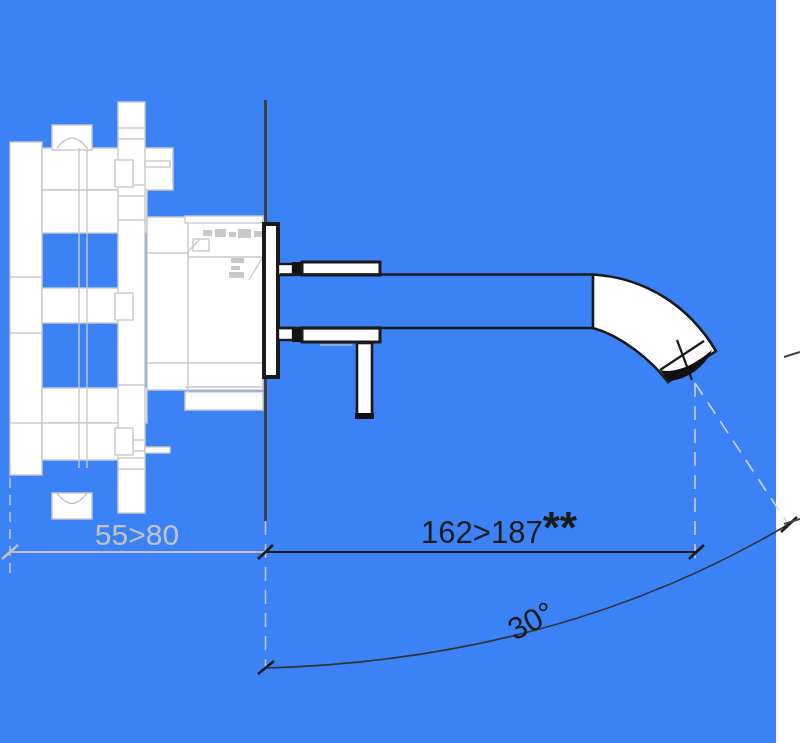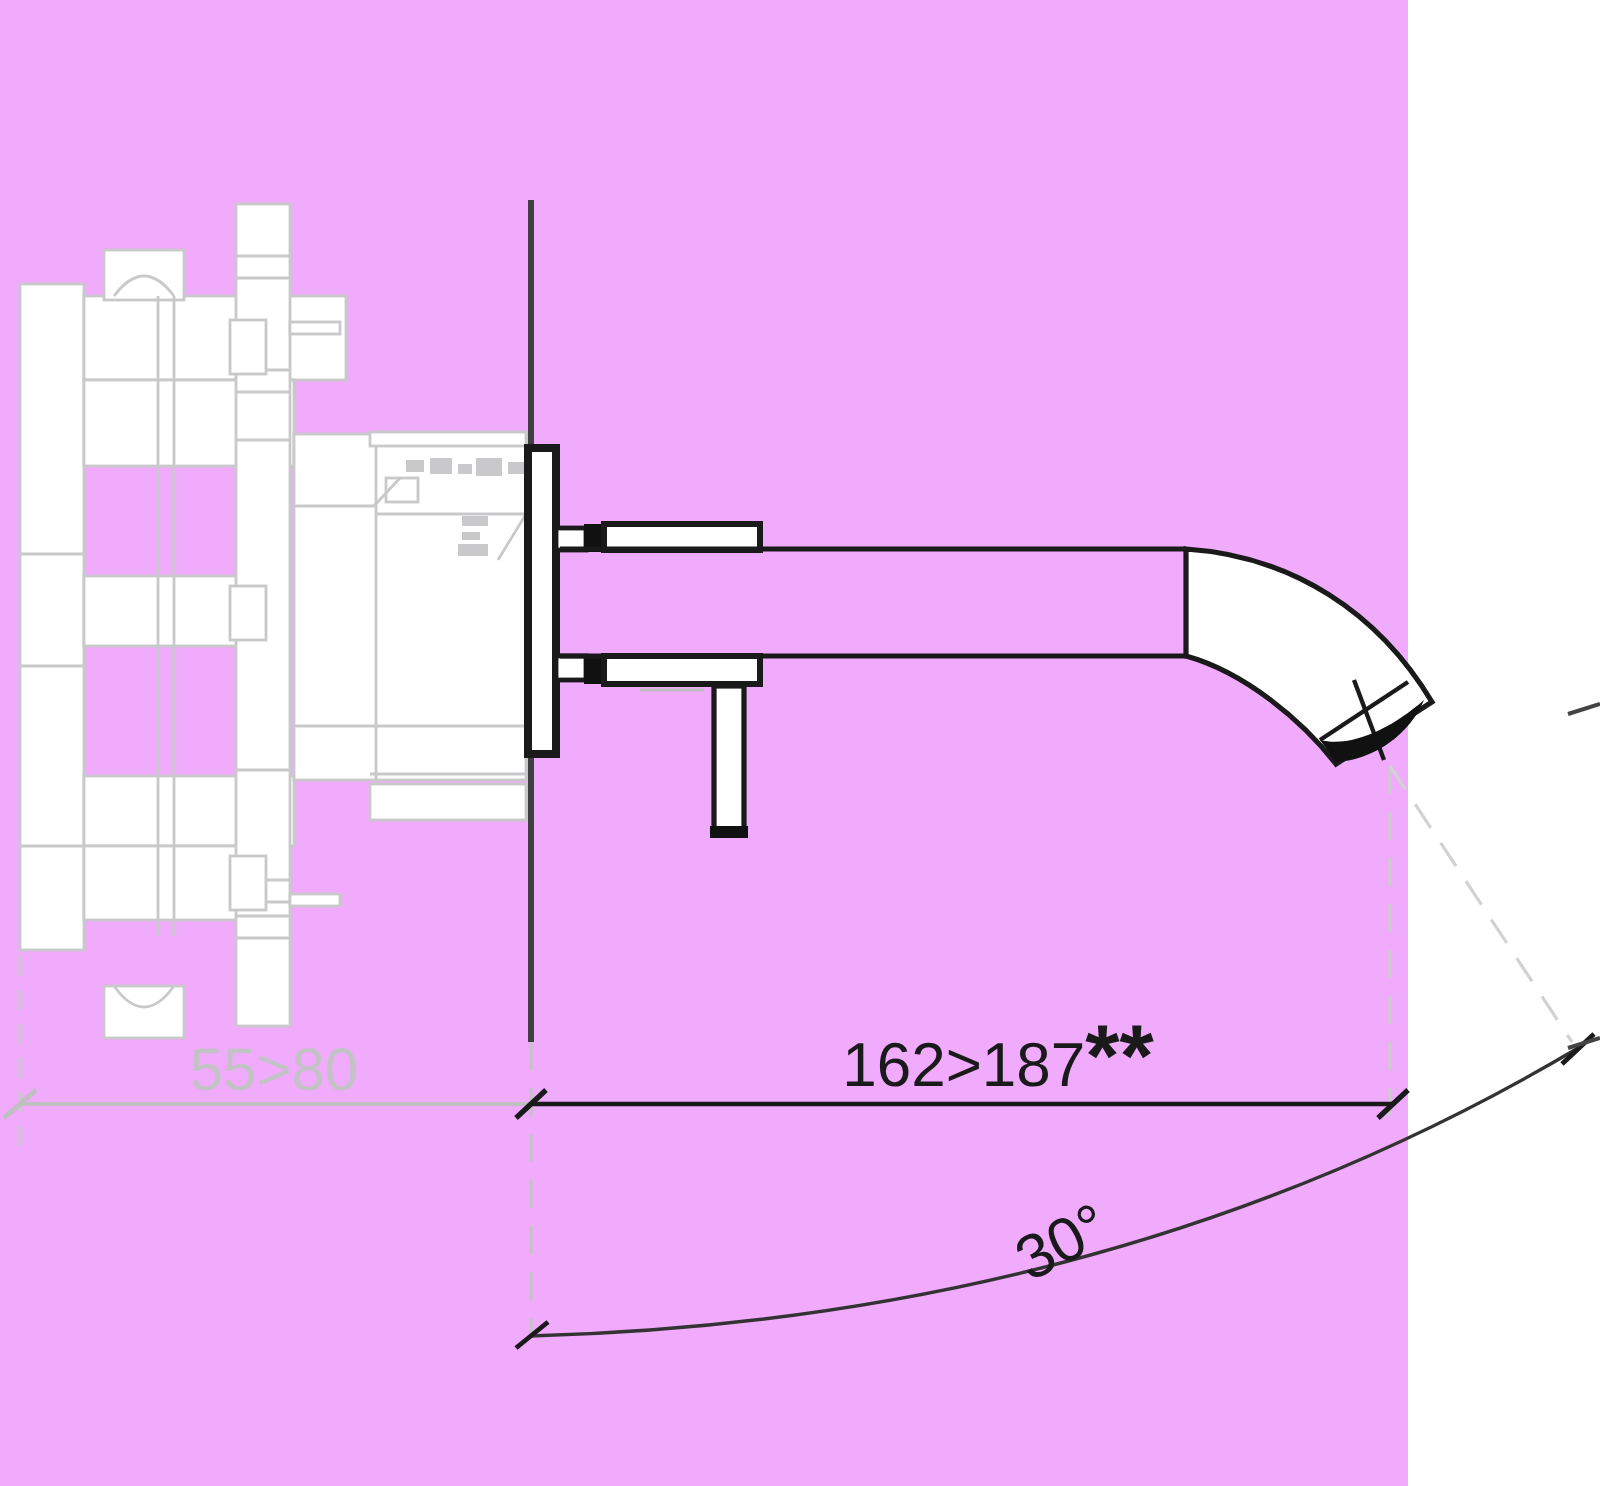--- a/index.html
+++ b/index.html
@@ -6,23 +6,23 @@
     margin: 0;
     padding: 0;
     background: #ffffff;
     width: 800px;
     height: 743px;
     overflow: hidden;
     font-family: "Liberation Sans", sans-serif;
   }
   .stage {
     position: relative;
-    width: 704px;
+    width: 776px;
     height: 743px;
-    background: #f0abfc;
+    background: #3b82f6;
   }
   svg { display: block; }
   .ghost { stroke: #c9c9cc; stroke-width: 1.4; fill: #ffffff; }
   .ghost-line { stroke: #c9c9cc; stroke-width: 1.4; fill: none; }
   .ghost-fill { fill: #c9c9cc; stroke: none; }
   .dark { stroke: #1a1a1a; fill: #ffffff; }
   .dark-line { stroke: #1a1a1a; fill: none; }
   .dark-fill { fill: #111111; stroke: none; }
   .dim-text {
     font-family: "Liberation Sans", sans-serif;

